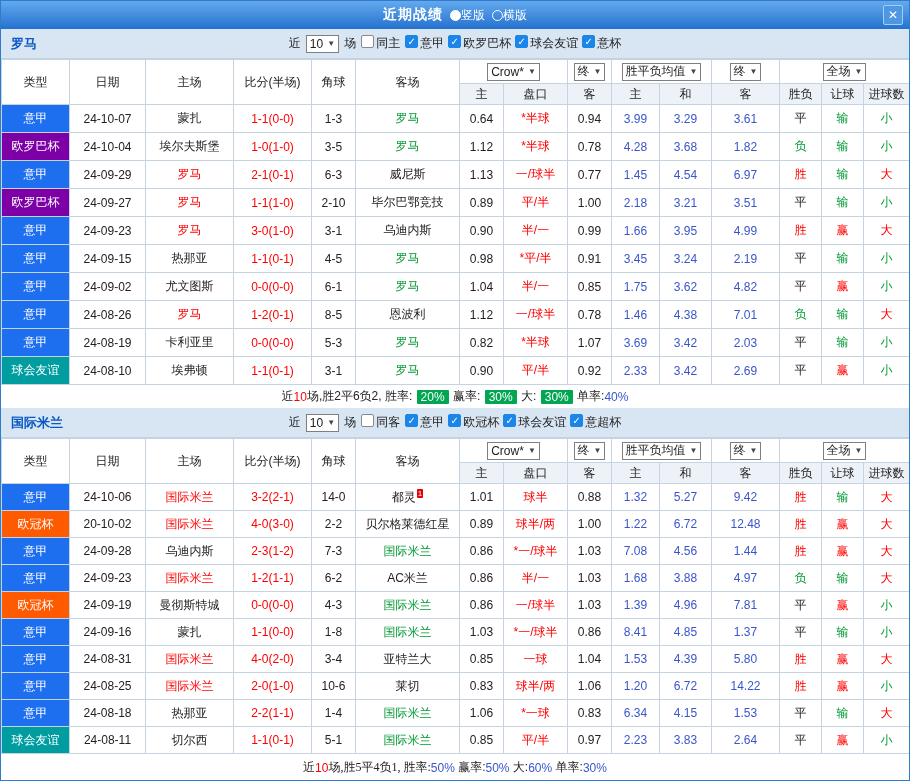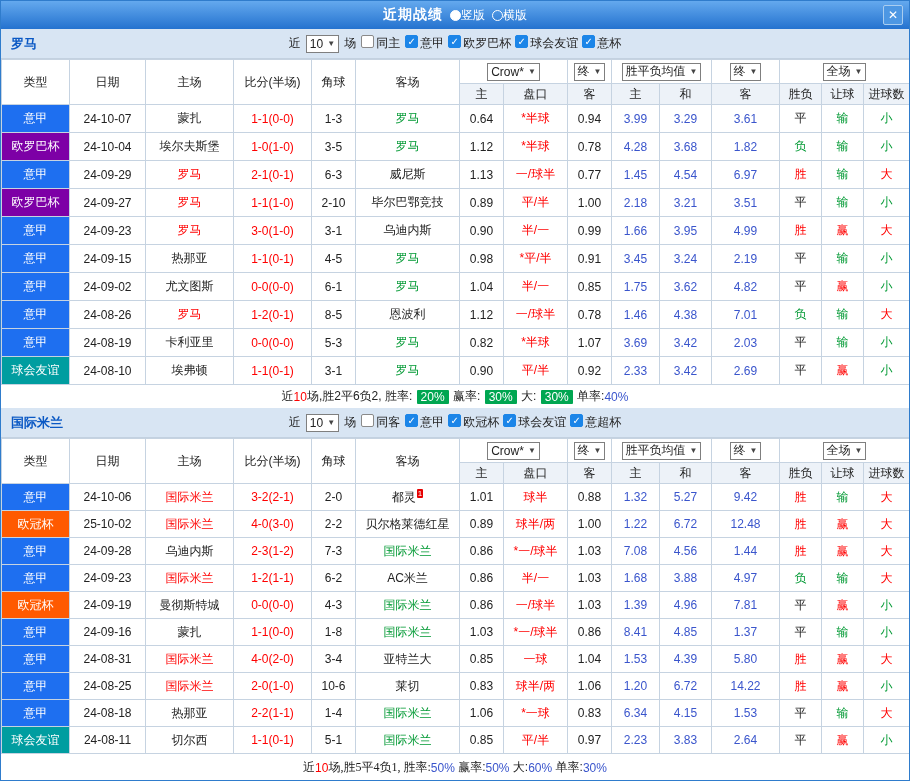--- a/index.html
+++ b/index.html
@@ -461,35 +461,35 @@
         <th>让球</th>
         <th>进球数</th>
       </tr>
     </thead>
     <tbody id="rows-1">
         <tr>
           <td class="league-cell" style="background: rgb(30, 111, 240);">意甲</td>
           <td class="c-black">24-10-06</td>
           <td class="c-red">国际米兰</td>
           <td class="c-red">3-2(2-1)</td>
-          <td class="c-black">2-0</td>
+          <td class="c-black">14-0</td>
           <td class="c-black">都灵<sup class="red-mark">1</sup></td>
           <td class="c-black">1.01</td>
           <td class="c-red">球半</td>
           <td class="c-black">0.88</td>
           <td class="c-blue">1.32</td>
           <td class="c-blue">5.27</td>
           <td class="c-blue">9.42</td>
           <td class="c-red">胜</td>
           <td class="c-green">输</td>
           <td class="c-red">大</td>
         </tr>
         <tr>
           <td class="league-cell" style="background: rgb(255, 90, 0);">欧冠杯</td>
-          <td class="c-black">25-10-02</td>
+          <td class="c-black">20-10-02</td>
           <td class="c-red">国际米兰</td>
           <td class="c-red">4-0(3-0)</td>
           <td class="c-black">2-2</td>
           <td class="c-black">贝尔格莱德红星</td>
           <td class="c-black">0.89</td>
           <td class="c-red">球半/两</td>
           <td class="c-black">1.00</td>
           <td class="c-blue">1.22</td>
           <td class="c-blue">6.72</td>
           <td class="c-blue">12.48</td>

